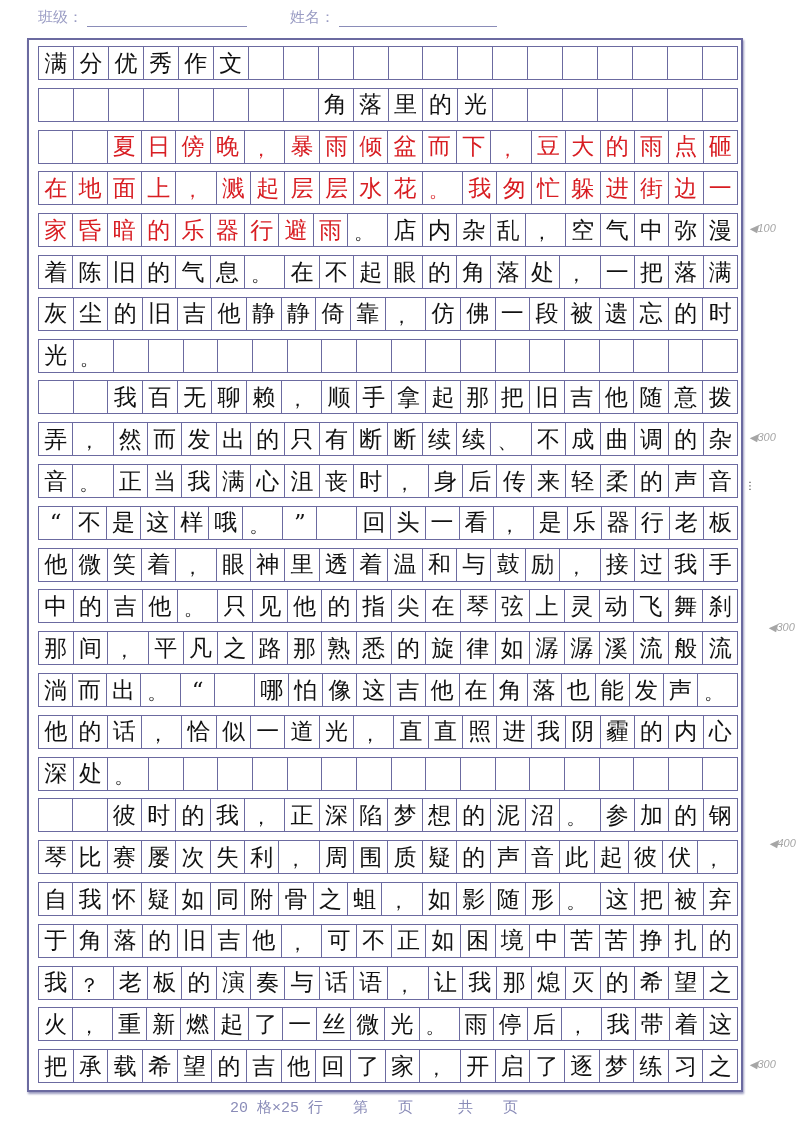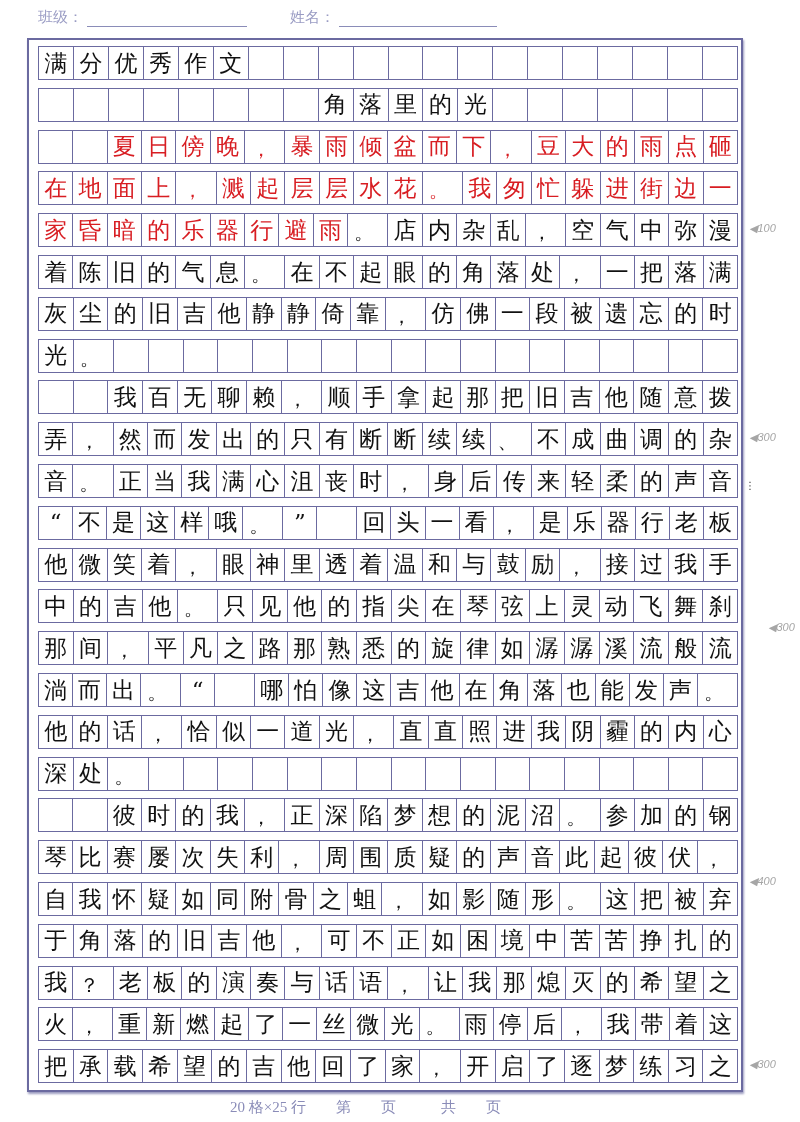--- a/index.html
+++ b/index.html
@@ -7,21 +7,21 @@
   .header{position:absolute;top:8px;left:38px;height:24px;font-size:15px;color:#9a9cc4;font-family:"Liberation Serif",serif;}
   .hfield{position:absolute;top:0;white-space:nowrap;text-align:center;}
   .hline{display:inline-block;border-bottom:1px solid #8a8cb8;vertical-align:bottom;height:18px;margin-left:4px;}
   .frame{position:absolute;left:27px;top:38px;width:716px;height:1054px;border:2px solid #6b6aa0;box-shadow:1px 2px 2px #9c9cc0;background:#fff;box-sizing:border-box;}
   .row{position:absolute;left:9px;width:700px;height:34px;border:1.5px solid #6b6aa0;box-sizing:border-box;display:flex;}
   .cell{flex:1 1 0;border-right:1px solid #6b6aa0;box-sizing:border-box;display:flex;align-items:center;justify-content:center;font-size:23px;line-height:1;color:#111;font-family:"DejaVu Serif","Liberation Serif",serif;position:relative;}
   .cell:last-child{border-right:none;}
   .cell.red{color:#d81d22;}
   .cell.punct{justify-content:flex-start;align-items:flex-end;padding:0 0 4px 6px;font-size:20px;}
   .marker{position:absolute;left:749px;font-size:11px;color:#a6a6a6;font-family:"Liberation Sans",sans-serif;font-style:italic;}
-  .footer{position:absolute;top:1098px;left:230px;font-size:15px;color:#8a8cb8;font-family:Liberation Serif, serif;white-space:pre;}
+  .footer{position:absolute;top:1098px;left:230px;font-size:15px;color:#8a8cb8;font-family:Liberation Mono, monospace;white-space:pre;}
   .dots{position:absolute;left:745px;font-size:10px;color:#333;}
 </style>
 </head>
 <body>
 
 <div class="header">
   <div class="hfield" style="left:0">
     <span>班级：</span><span class="hline" style="width:160px"></span>
   </div>
   <div class="hfield" style="left:252px">
@@ -579,19 +579,19 @@
       <div class="cell">练</div>
       <div class="cell">习</div>
       <div class="cell">之</div>
     </div>
   </div>
 
 <div id="markers">
     <div class="marker" style="top: 222.2px;">◀100</div>
     <div class="marker" style="top: 431.2px;">◀300</div>
     <div class="marker" style="top: 621px; margin-left: 19px;">◀300</div>
-    <div class="marker" style="top: 875px;">◀400</div>
+    <div class="marker" style="top: 837px; margin-left: 20px;">◀400</div>
     <div class="marker" style="top: 1058.2px;">◀300</div>
   </div>
 
 <div class="dots" style="top:480px">⋮</div>
 
 <div class="footer">20 格×25 行　　第　　页　　　共　　页</div>
 
 </body></html>

